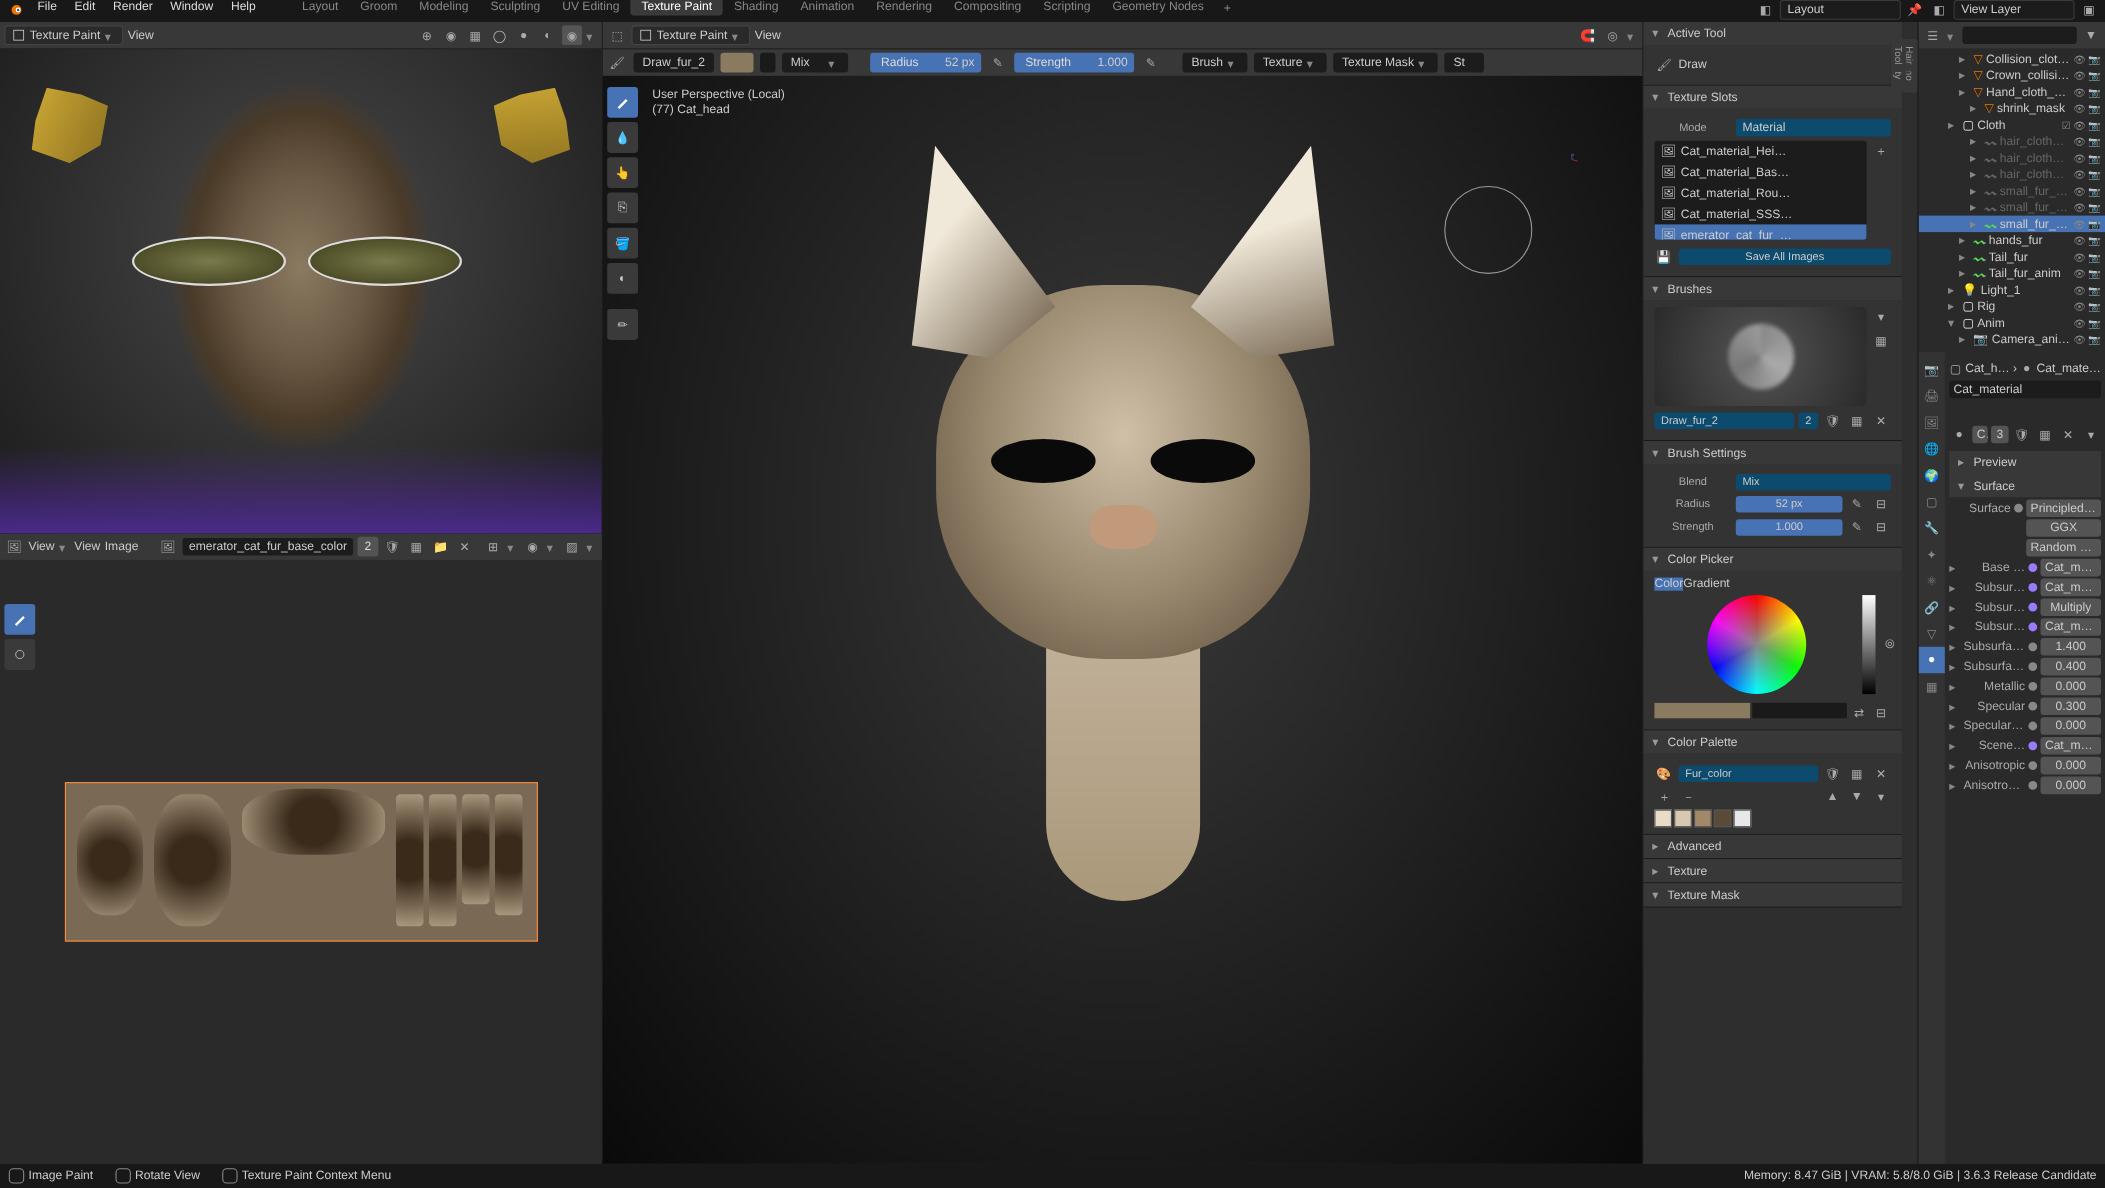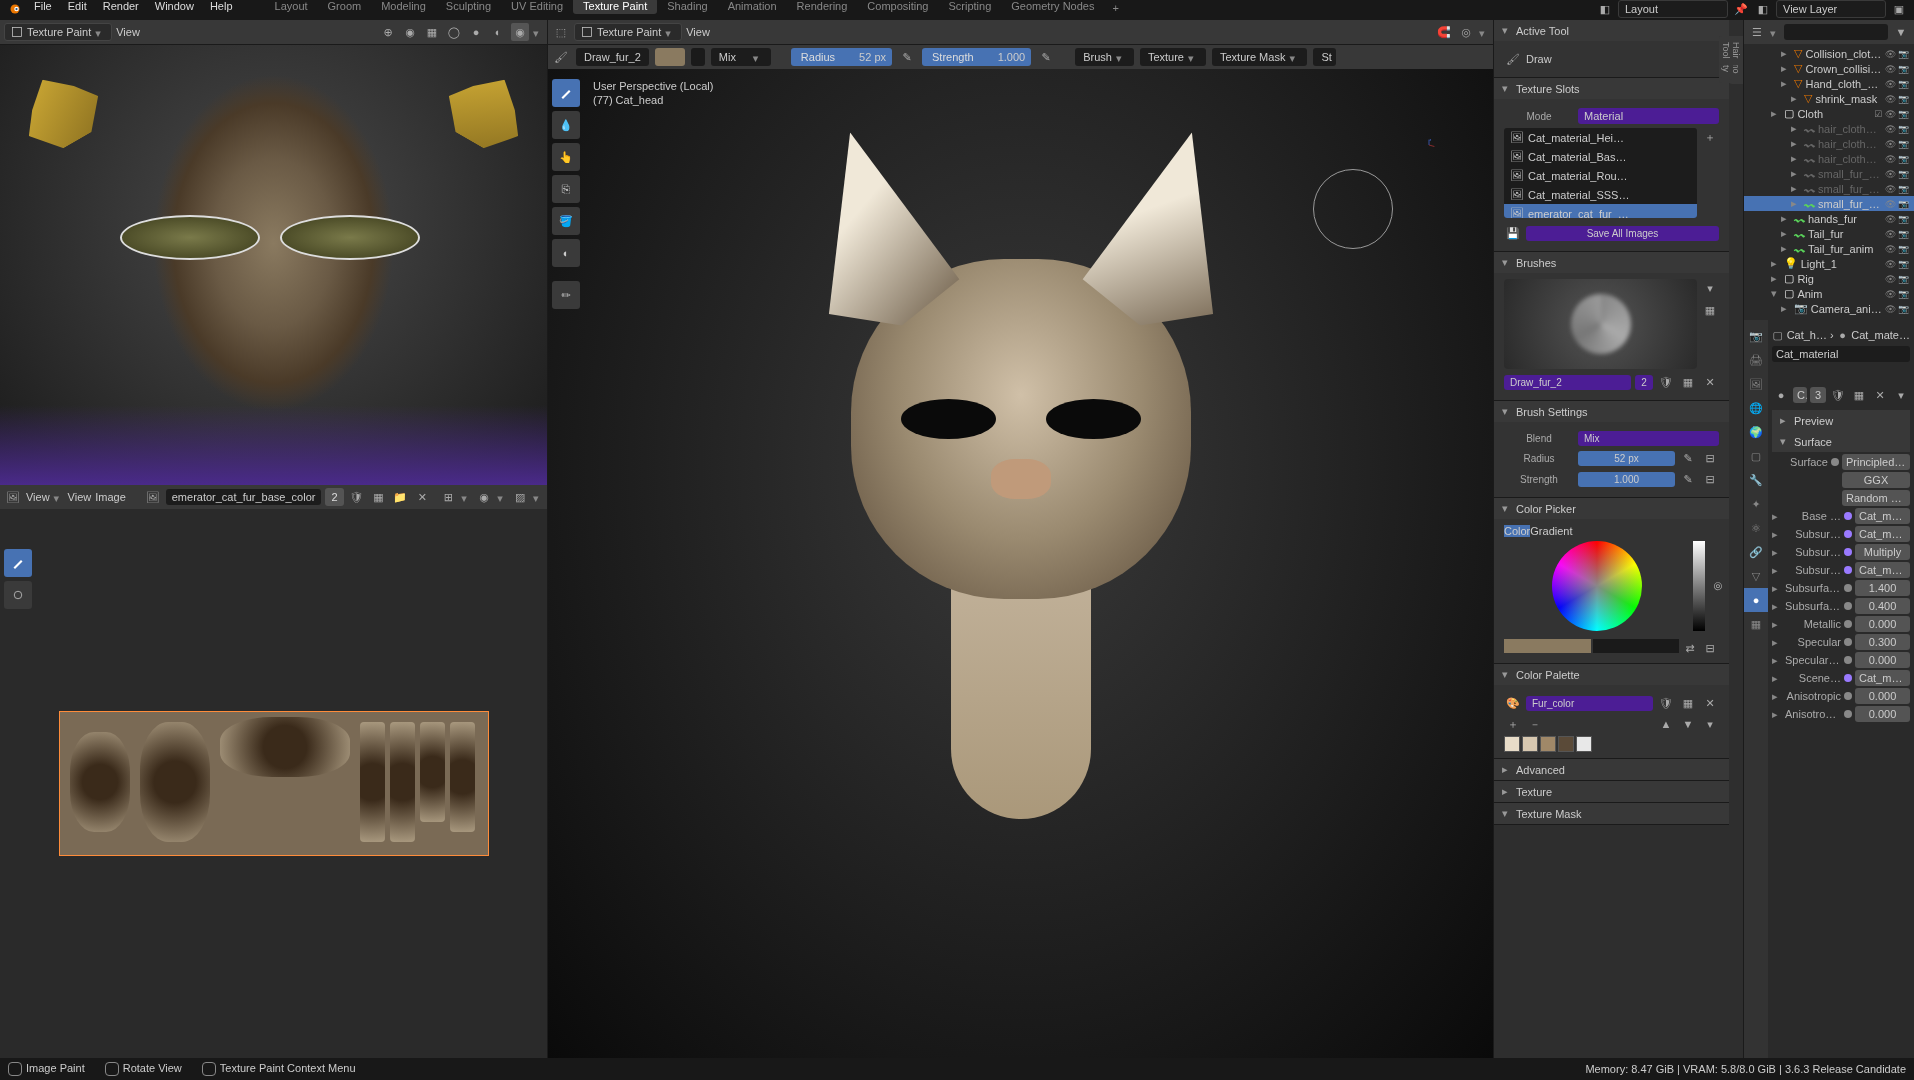--- a/index.html
+++ b/index.html
@@ -62,21 +62,21 @@
 .dd-box{background:#1c1c1c;border-radius:3px;padding:2px 8px;height:18px;display:flex;align-items:center;gap:4px}
 .val-field{background:#545454;border-radius:3px;padding:2px 6px;height:18px;display:flex;align-items:center;color:#ddd}
 .lbl{color:#999;padding:0 4px}
 
 .panel-section{border-bottom:1px solid #1a1a1a}
 .panel-hdr{background:#383838;padding:4px 8px;display:flex;align-items:center;gap:6px}
 .panel-hdr .chev{width:8px;color:#999}
 .panel-body{padding:6px 10px;background:#333}
 .prop-row{display:flex;align-items:center;margin:3px 0;gap:4px}
 .prop-row .plbl{width:70px;text-align:center;color:#aaa;font-size:10px}
-.prop-row .pval{flex:1;background:#4c1d95;border-radius:3px;padding:2px 6px;text-align:center;font-size:10px}
+.prop-row .pval{flex:1;background:#0c4a6e;border-radius:3px;padding:2px 6px;text-align:center;font-size:10px}
 .slot-list{background:#1c1c1c;border-radius:3px;max-height:90px;overflow:hidden}
 .slot-item{padding:3px 6px;display:flex;align-items:center;gap:4px;font-size:10px;color:#bbb}
 .slot-item.sel{background:#4772b3;color:#fff}
 .brush-preview{width:100%;height:90px;background:radial-gradient(circle at 50% 50%,#555,#2a2a2a);border-radius:4px;display:flex;align-items:center;justify-content:center}
 .swirl{width:60px;height:60px;background:conic-gradient(#888,#aaa,#777,#999);border-radius:50%;filter:blur(2px)}
 .color-wheel{width:90px;height:90px;border-radius:50%;background:conic-gradient(red,yellow,lime,cyan,blue,magenta,red);margin:4px auto;position:relative}
 .color-wheel::after{content:'';position:absolute;inset:0;border-radius:50%;background:radial-gradient(circle,#888 0%,transparent 70%)}
 .val-slider{width:12px;height:90px;background:linear-gradient(to bottom,#fff,#000);margin-left:4px}
 .palette-row{display:flex;gap:2px;flex-wrap:wrap}
 .pal-sw{width:16px;height:16px;border:1px solid #555}
@@ -265,21 +265,21 @@
           <span class="dd">▾</span>
         </div>
       <div class="dd-box">
           <span>Texture</span>
           <span class="dd">▾</span>
         </div>
       <div class="dd-box">
           <span>Texture Mask</span>
           <span class="dd">▾</span>
         </div>
-      <div class="dd-box" style="width:23px">St</div>
+      <div class="dd-box" style="width:36px">St</div>
     </div>
     <div class="viewport-3d-mid">
       <div class="tool-col" style="top:10px">
         <div class="tool-btn active">
             <svg viewBox="0 0 16 16">
               <path d="M2 14 L12 4 L14 6 L4 16 Z" fill="#fff"></path>
             </svg>
           </div>
         <div class="tool-btn">💧</div>
         <div class="tool-btn">👆</div>

